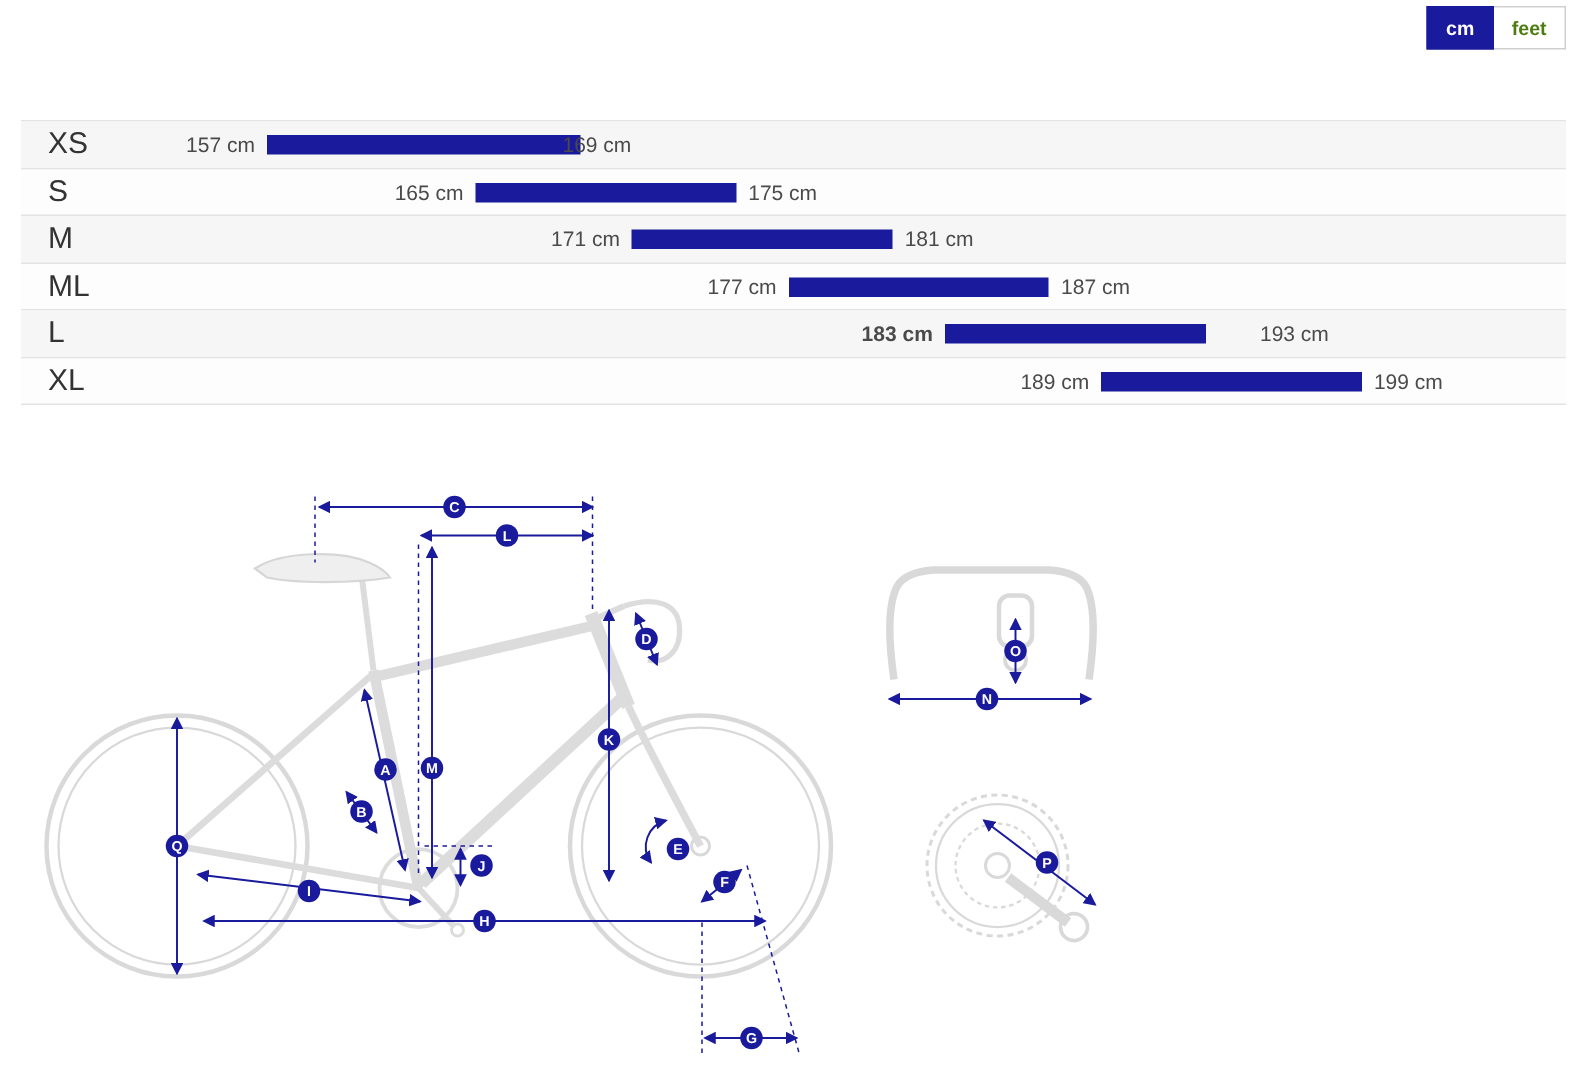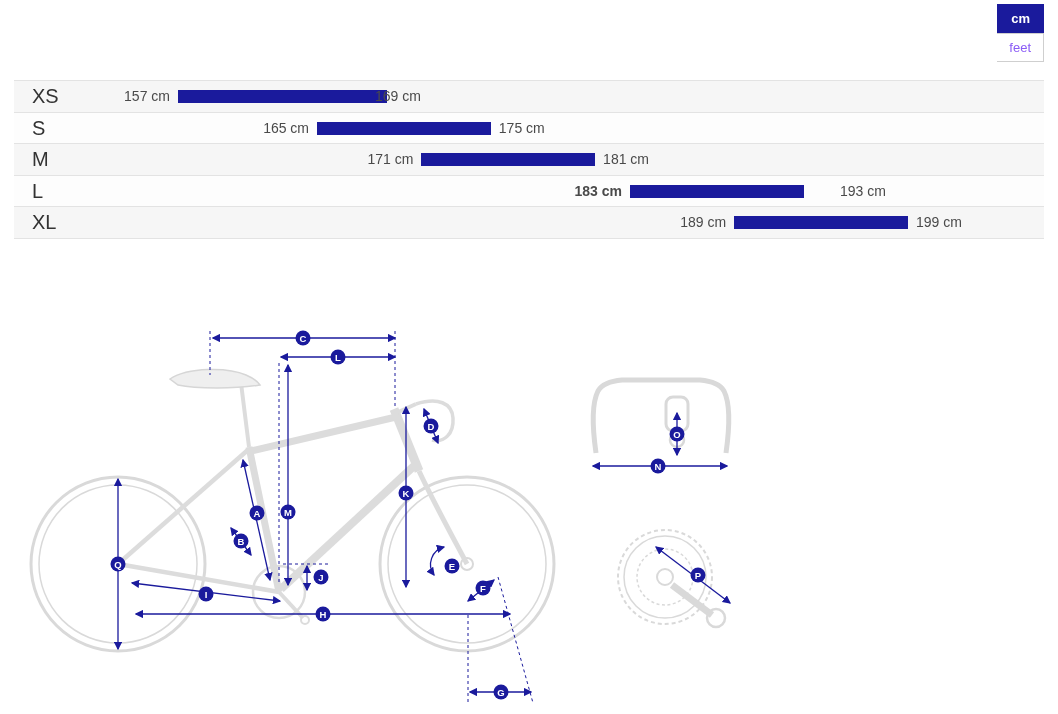--- a/index.html
+++ b/index.html
@@ -1,22 +1,22 @@
 <!DOCTYPE html>
 <html><head>
 <meta charset="utf-8">
 <style>
   html,body{margin:0;padding:0;background:#ffffff;}
   body{font-family:"Liberation Sans", sans-serif;color:#333;}
   .page{position:relative;width:1058px;height:714px;background:#fff;overflow:hidden;}
 
   
-  .unit-toggle{position:absolute;top:4px;right:14px;display:flex;flex-direction:column;}
+  .unit-toggle{position:absolute;top:4px;right:14px;display:flex;}
   .unit-btn{height:29px;min-width:42px;padding:0 12px;font-size:13px;font-family:"Liberation Sans",sans-serif;
-    background:#fff;border:1px solid #cfcfcf;color:#8b5cf6;cursor:pointer;border-radius:0;}
+    background:#fff;border:1px solid #cfcfcf;color:#4d7c0f;cursor:pointer;border-radius:0;font-weight:bold;}
   .unit-btn.selected{background:#1a1a9c;border-color:#1a1a9c;color:#fff;font-weight:bold;}
   .unit-btn + .unit-btn{border-left:none;}
 
   
   .size-table{position:absolute;top:80px;left:14px;width:1030px;border-top:1px solid #e3e3e3;}
   .size-row{position:relative;height:31.5px;border-bottom:1px solid #e3e3e3;box-sizing:border-box;}
   .size-row:nth-child(odd){background:#f6f6f6;}
   .size-row:nth-child(even){background:#fdfdfd;}
   .size-name{position:absolute;left:18px;top:0;line-height:30.5px;font-size:20px;color:#333;}
   .range-min,.range-max{position:absolute;top:0;line-height:30.5px;font-size:14px;color:#4a4a4a;white-space:nowrap;}
@@ -46,20 +46,26 @@
         <span class="size-name">S</span>
         <span class="range-min" style="right: 734.96px;">165 cm</span>
         <div class="range-bar" style="left: 303.04px; width: 173.8px; background: rgb(26, 26, 156);"></div>
         <span class="range-max" style="left: 484.84px;">175 cm</span>
       </div>
       <div class="size-row">
         <span class="size-name">M</span>
         <span class="range-min" style="right: 630.68px;">171 cm</span>
         <div class="range-bar" style="left: 407.32px; width: 173.8px; background: rgb(26, 26, 156);"></div>
         <span class="range-max" style="left: 589.12px;">181 cm</span>
+      </div>
+      <div class="size-row">
+        <span class="size-name">ML</span>
+        <span class="range-min" style="right: 526.4px;">177 cm</span>
+        <div class="range-bar" style="left: 511.6px; width: 173.8px; background: rgb(26, 26, 156);"></div>
+        <span class="range-max" style="left: 693.4px;">187 cm</span>
       </div>
       <div class="size-row">
         <span class="size-name">L</span>
         <span class="range-min" style="right: 422.12px; font-weight: bold;">183 cm</span>
         <div class="range-bar" style="left: 615.88px; width: 173.8px; background: rgb(26, 26, 156);"></div>
         <span class="range-max" style="left: 826px;">193 cm</span>
       </div>
       <div class="size-row">
         <span class="size-name">XL</span>
         <span class="range-min" style="right: 317.84px;">189 cm</span>

